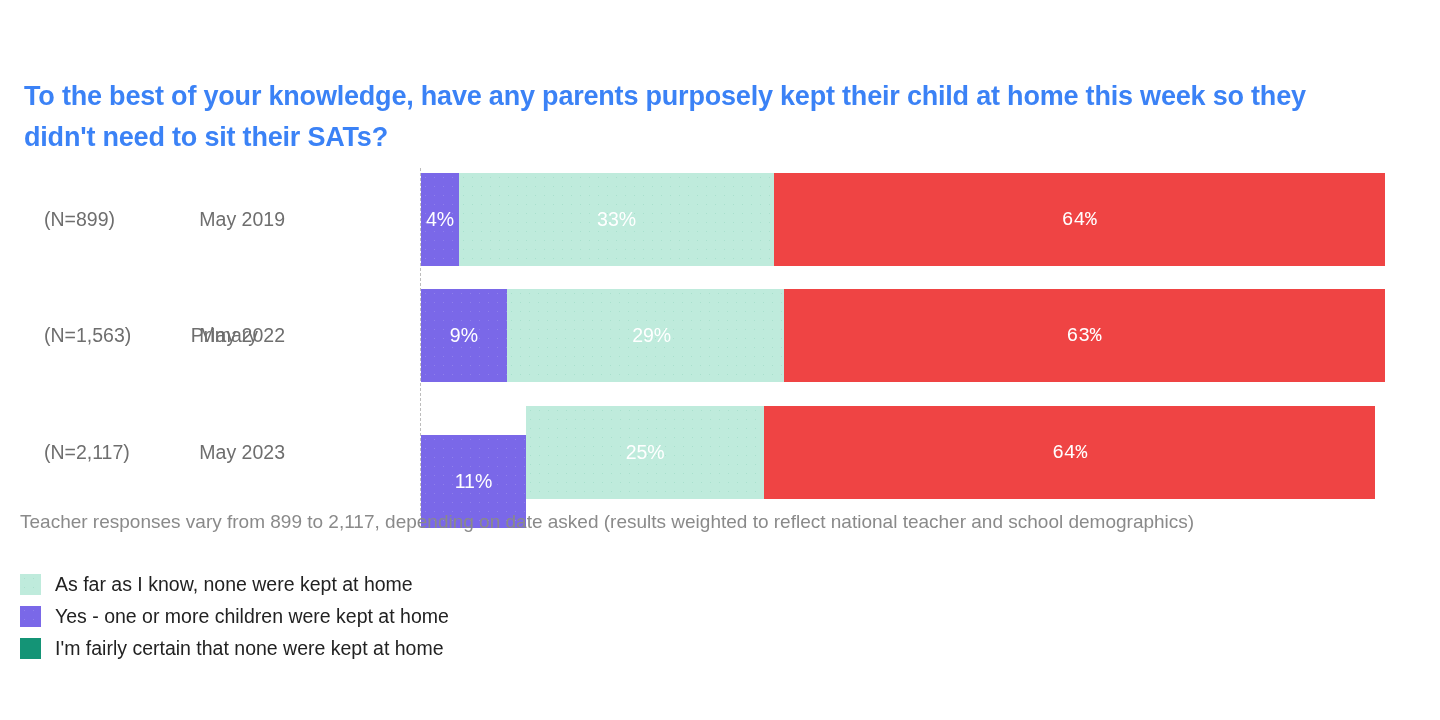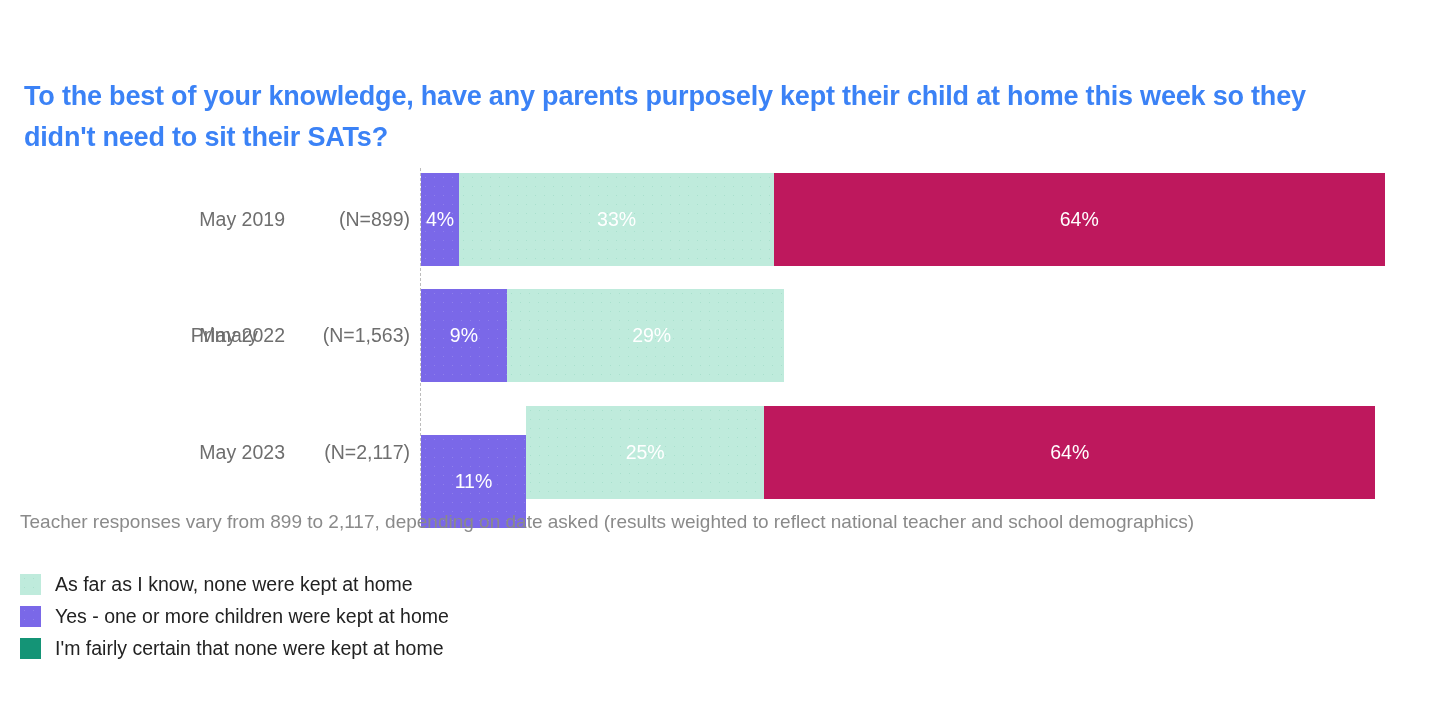--- a/index.html
+++ b/index.html
@@ -80,23 +80,23 @@
     font-size: 19.5px;
     color: #6e6e6e;
   }
   .row-n-label {
     position: absolute;
     left: 0;
     top: 0;
     width: 410px;
     height: 93px;
     line-height: 93px;
-    text-align: right;
     font-size: 19.5px;
     color: #6e6e6e;
+    padding-left: 44px;
   }
 
   .bar-track {
     position: absolute;
     left: 421px;
     top: 0;
     width: 954px;
     height: 93px;
     display: flex;
     flex-direction: row;
@@ -116,21 +116,22 @@
     background-color: #7a68e8;
     background-image: radial-gradient(#8f80ec 0.8px, transparent 0.9px);
     background-size: 9px 9px;
   }
   .seg.s1 {
     background-color: #bfebdc;
     background-image: radial-gradient(#a9e0cd 0.8px, transparent 0.9px);
     background-size: 9px 9px;
   }
   .seg.s2 {
-    background-color: #be185d;
+    background-color: #ef4444;
+    font-family: Liberation Mono, monospace;
   }
 
   
   #footnote {
     position: absolute;
     left: 20px;
     top: 511px;
     font-size: 19px;
     color: #8a8a8a;
     white-space: nowrap;
@@ -192,20 +193,21 @@
     </div>
   </div>
 
   <div class="bar-row r1">
     <div class="row-group-label">Primary</div>
     <div class="row-date-label">May 2022</div>
     <div class="row-n-label">(N=1,563)</div>
     <div class="bar-track">
       <div class="seg s0" style="flex: 0 0 9%;">9%</div>
       <div class="seg s1" style="flex: 0 0 29%; padding-left: 13px;">29%</div>
+      <div class="seg s2" style="flex: 0 0 63%;">63%</div>
     </div>
   </div>
 
   <div class="bar-row r2">
     <div class="row-group-label"></div>
     <div class="row-date-label">May 2023</div>
     <div class="row-n-label">(N=2,117)</div>
     <div class="bar-track">
       <div class="seg s0" style="flex: 0 0 11%; margin-top: 29px;">11%</div>
       <div class="seg s1" style="flex: 0 0 25%;">25%</div>

